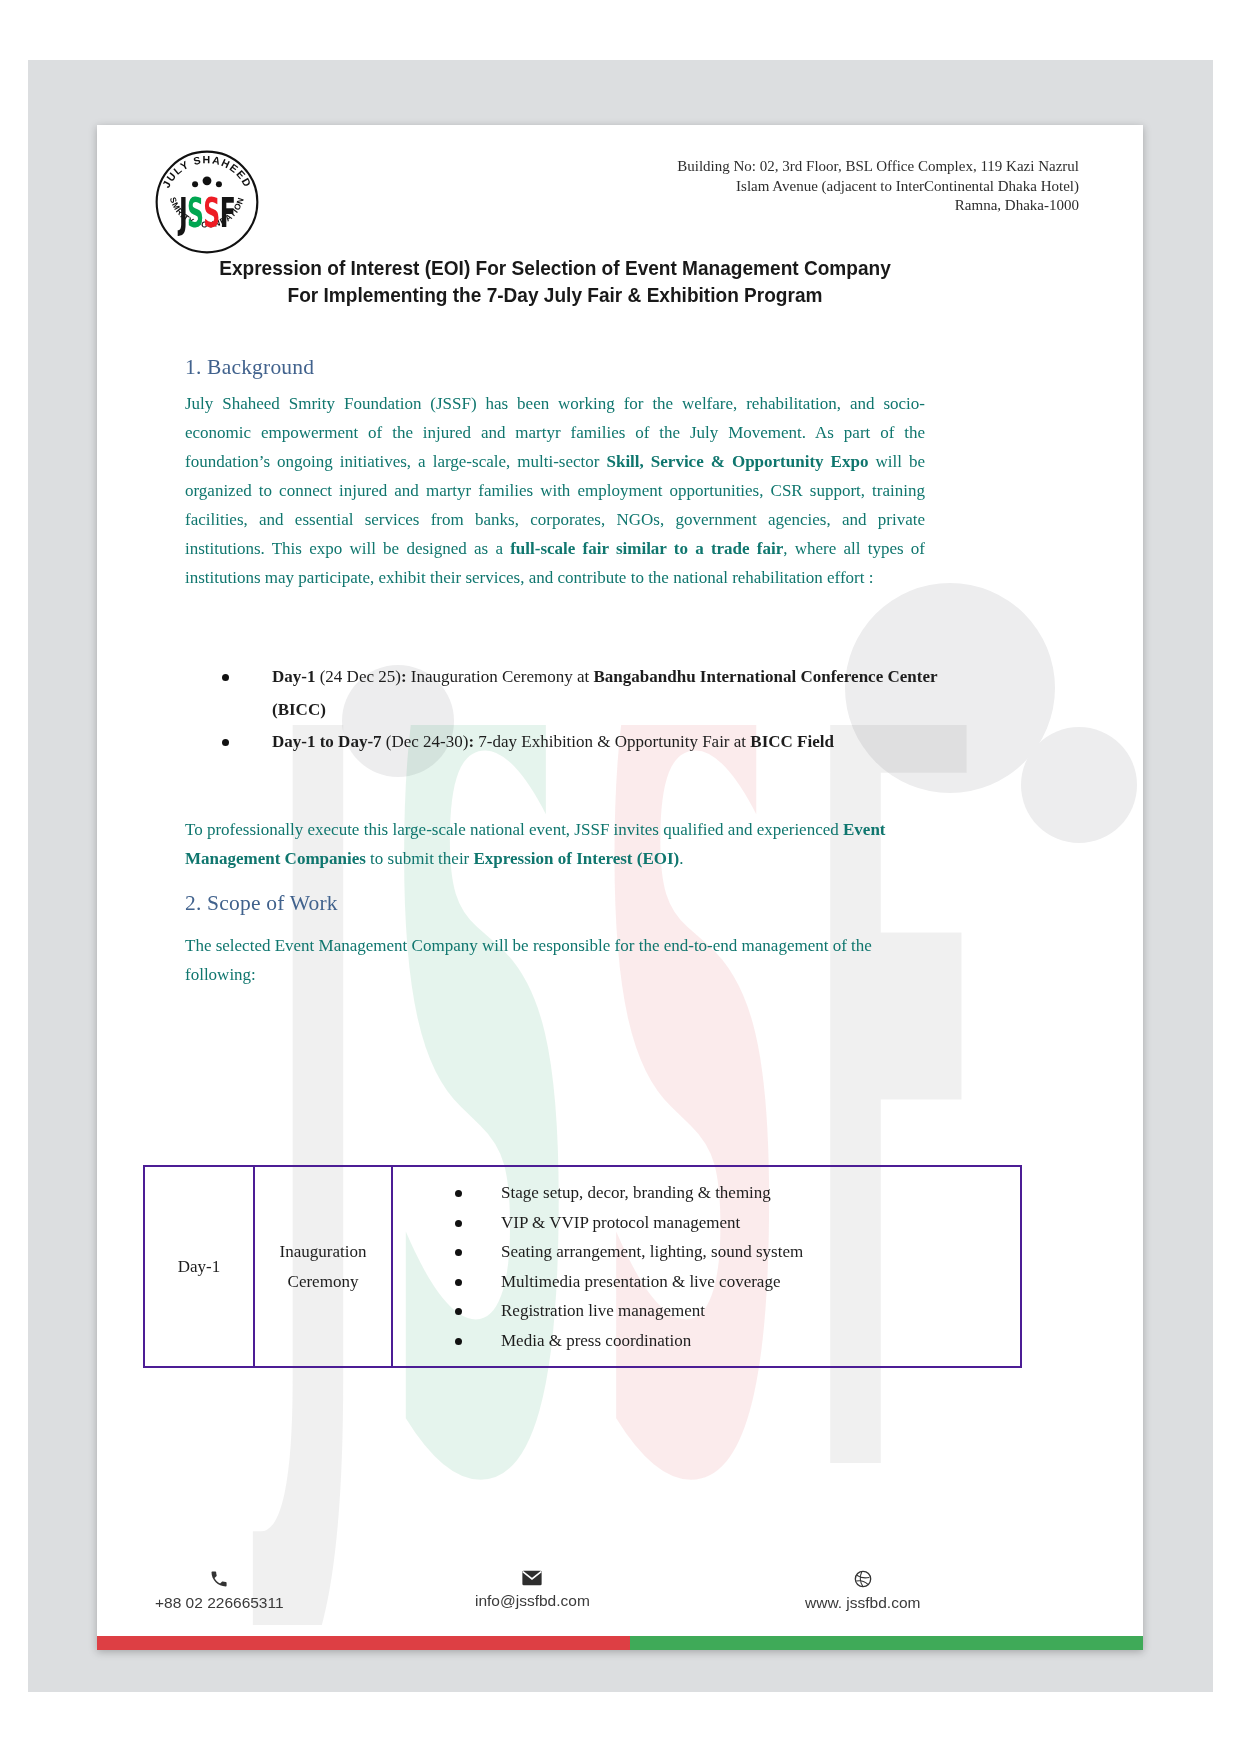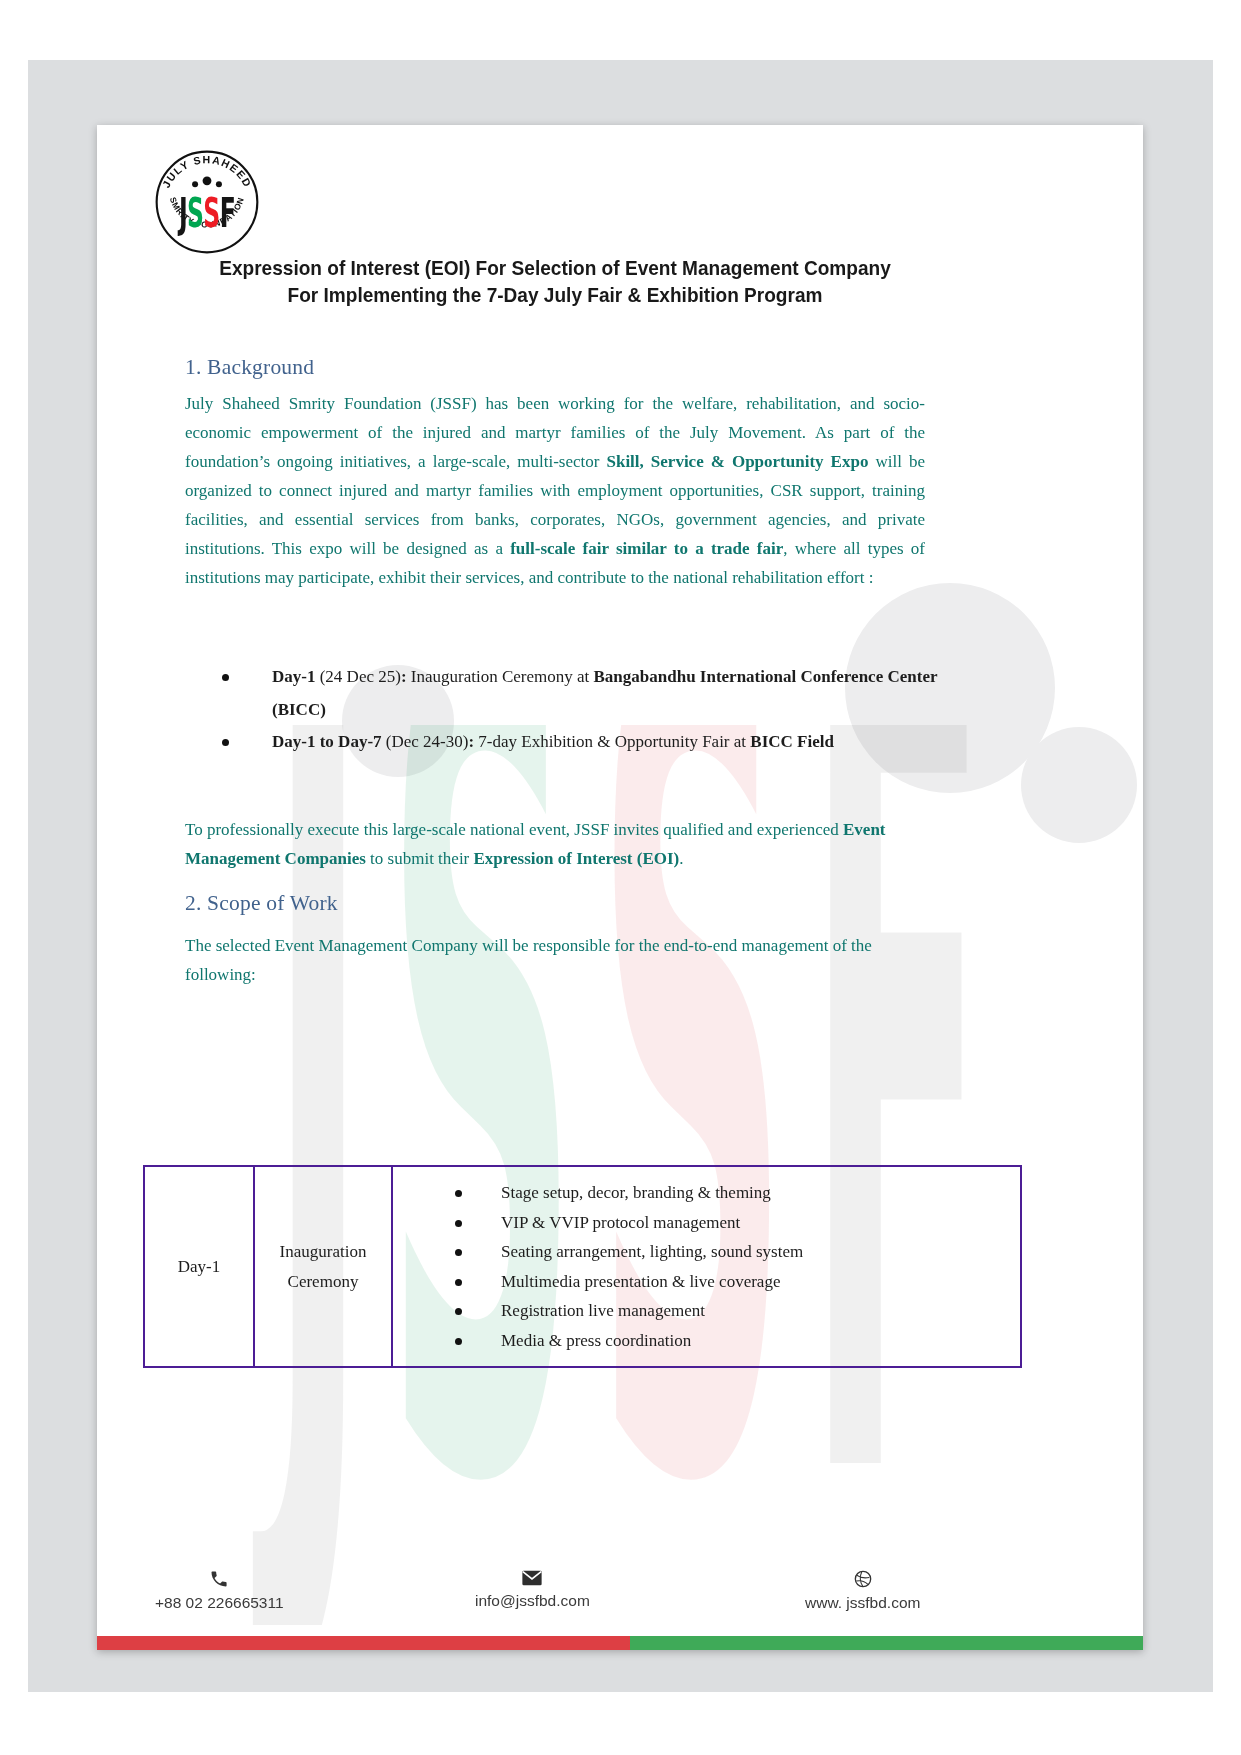--- a/index.html
+++ b/index.html
@@ -109,20 +109,25 @@
     <circle cx="46.5" cy="40" r="3.4" fill="#111"></circle>
     <circle cx="60" cy="36" r="5" fill="#111"></circle>
     <circle cx="73.5" cy="40" r="3.4" fill="#111"></circle>
     <g transform="translate(60,88)">
       <text transform="scale(0.74,1.3)" text-anchor="middle" font-family="DejaVu Sans, sans-serif" font-weight="700" font-size="36" letter-spacing="-1">
         <tspan class="l-black">J</tspan><tspan class="l-green">S</tspan><tspan class="l-red">S</tspan><tspan class="l-black">F</tspan>
       </text>
     </g>
   </svg>
 
+  <div class="address">
+    <div>Building No: 02, 3rd Floor, BSL Office Complex, 119 Kazi Nazrul</div>
+    <div>Islam Avenue (adjacent to InterContinental Dhaka Hotel)</div>
+    <div>Ramna, Dhaka-1000</div>
+  </div>
 
   <div class="title">
     <div>Expression of Interest (EOI) For Selection of Event Management Company</div>
     <div>For Implementing the 7-Day July Fair &amp; Exhibition Program</div>
   </div>
 
   <div class="content">
     <div class="sec-heading h-bg">1. Background</div>
 
     <p class="para p1"><span>July Shaheed Smrity Foundation (JSSF) has been working for the welfare, rehabilitation, and socio-economic empowerment of the injured and martyr families of the July Movement. As part of the foundation’s ongoing initiatives, a large-scale, multi-sector </span><b>Skill, Service &amp; Opportunity Expo</b><span> will be organized to connect injured and martyr families with employment opportunities, CSR support, training facilities, and essential services from banks, corporates, NGOs, government agencies, and private institutions. This expo will be designed as a </span><b>full-scale fair similar to a trade fair</b><span>, where all types of institutions may participate, exhibit their services, and contribute to the national rehabilitation effort :</span></p>

